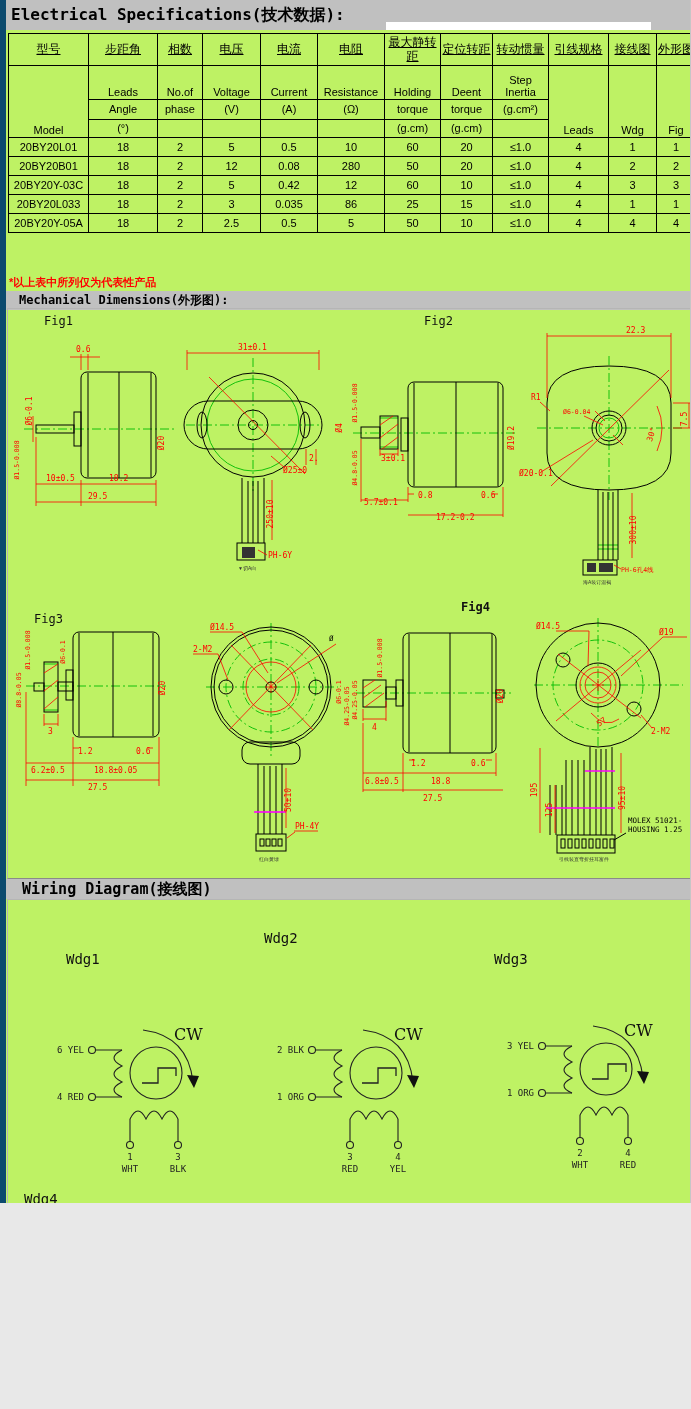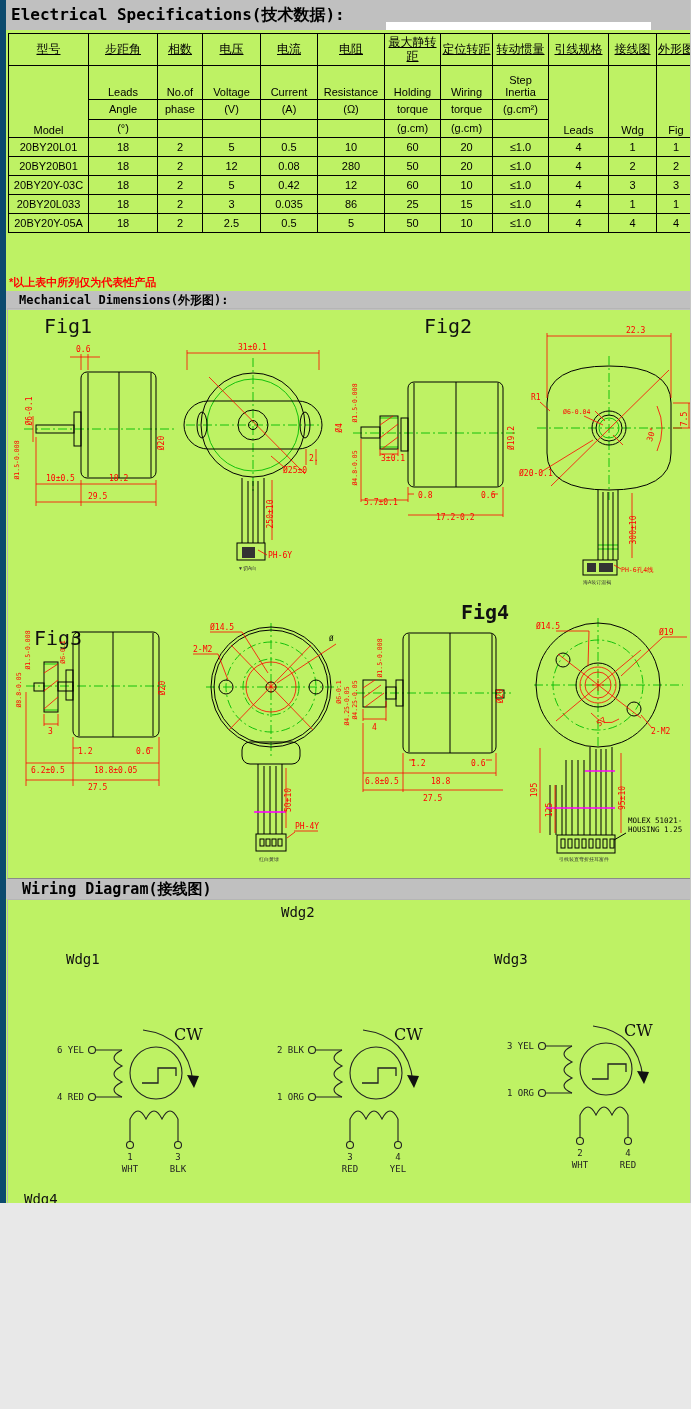--- a/index.html
+++ b/index.html
@@ -21,21 +21,21 @@
   
   table.spec{position:absolute;left:2px;top:33px;border-collapse:collapse;table-layout:fixed;
              width:687px;text-align:center;}
   table.spec td{border:1px solid #000;padding:0;overflow:hidden;line-height:1.15;}
   td.cn{font-size:12px;text-decoration:underline;}
   td.en,td.val{font-size:11px;}
   tr.hr1{height:32px;} tr.hr2{height:34px;} tr.hr3{height:20px;} tr.hr4{height:18px;}
   tr.dr{height:19px;}
   td.vb{vertical-align:bottom;padding-bottom:2px;}
 
-  .figlabel{position:absolute;font-family:"DejaVu Sans Mono",monospace;font-size:20px;color:#111;}
+  .figlabel{position:absolute;font-family:"DejaVu Sans Mono",monospace;font-size:12px;color:#111;}
   svg{position:absolute;}
   .blk{stroke:#000;fill:none;stroke-width:1;}
   .grn{stroke:#00bb00;fill:none;stroke-width:0.9;}
   .dash{stroke-dasharray:9 3 2 3;}
   .red{stroke:#f00;fill:none;stroke-width:0.8;}
   .mag{stroke:#f0f;fill:none;stroke-width:1.6;}
   text.rd{fill:#f00;stroke:none;font-family:"DejaVu Sans Mono",monospace;font-size:8px;}
   text.rds{fill:#f00;stroke:none;font-family:"DejaVu Sans Mono",monospace;font-size:6.5px;}
   text.bk{fill:#000;stroke:none;font-family:"DejaVu Sans Mono",monospace;font-size:7.5px;}
   text.tn{fill:#333;stroke:none;font-size:5px;font-family:"Liberation Sans",sans-serif;}
@@ -87,21 +87,21 @@
       <td class="cn">外形图</td>
     </tr>
     <tr class="hr2">
       <td class="en vb" rowspan="3">Model</td>
       <td class="en vb">Leads</td>
       <td class="en vb">No.of</td>
       <td class="en vb">Voltage</td>
       <td class="en vb">Current</td>
       <td class="en vb">Resistance</td>
       <td class="en vb">Holding</td>
-      <td class="en vb">Wiring</td>
+      <td class="en vb">Deent</td>
       <td class="en vb">Step Inertia</td>
       <td class="en vb" rowspan="3">Leads</td>
       <td class="en vb" rowspan="3">Wdg</td>
       <td class="en vb" rowspan="3">Fig</td>
     </tr>
     <tr class="hr3">
       <td class="en">Angle</td>
       <td class="en">phase</td>
       <td class="en">(V)</td>
       <td class="en">(A)</td>
@@ -196,21 +196,21 @@
   <div class="note">*以上表中所列仅为代表性产品</div>
 
   <div class="bar bar2">
     <span>Mechanical Dimensions(外形图):</span>
   </div>
 
   <div class="frame mech"></div>
 
   <div class="figlabel" style="left:38px;top:314px;">Fig1</div>
   <div class="figlabel" style="left:418px;top:314px;">Fig2</div>
-  <div class="figlabel" style="left:28px;top:626px;">Fig3</div>
+  <div class="figlabel" style="left:28px;top:612px;">Fig3</div>
   <div class="figlabel" style="left:455px;top:600px;font-weight:bold;">Fig4</div>
 
   <svg style="left:0;top:308px;" width="345" height="272" viewBox="0 0 345 272">
     <g class="grn dash">
       <path d="M18,121 H168 M180,117 H316 M247,50 V184"></path>
     </g>
     <circle class="grn" cx="247" cy="117" r="46"></circle>
     <g class="blk">
       <rect x="75" y="64" width="75" height="106" rx="6"></rect>
       <path d="M82,65 V169 M113,64 V170 M145,65 V169"></path>
@@ -471,21 +471,21 @@
     <path class="blk" d="M275,245 L263,252"></path>
     <text class="tn" x="208" y="273">引线装直弯折挂耳富件</text>
   </svg>
 
   <div class="bar bar3">
     <span>Wiring Diagram(接线图)</span>
   </div>
   <div class="frame wire"></div>
 
   <div class="wdglabel" style="left:40px;top:951px;margin-left:20px;">Wdg1</div>
-  <div class="wdglabel" style="left:258px;top:904px;margin-left:17px;">Wdg2</div>
+  <div class="wdglabel" style="left:258px;top:930px;">Wdg2</div>
   <div class="wdglabel" style="left:488px;top:951px;">Wdg3</div>
   <div class="wdglabel" style="left:18px;top:1191px;">Wdg4</div>
 
   <svg style="left:20px;top:1022px;" width="200" height="155" viewBox="0 0 200 155">
     <g class="wline">
       <circle cx="66" cy="28" r="3.5"></circle>
         <circle cx="66" cy="75" r="3.5"></circle>
       <path d="M70,28 H96 M70,75 H96"></path>
       <path d="M96,28 Q80,36 96,44 Q80,52 96,60 Q80,68 96,75"></path>
       <circle cx="130" cy="51" r="26"></circle>

